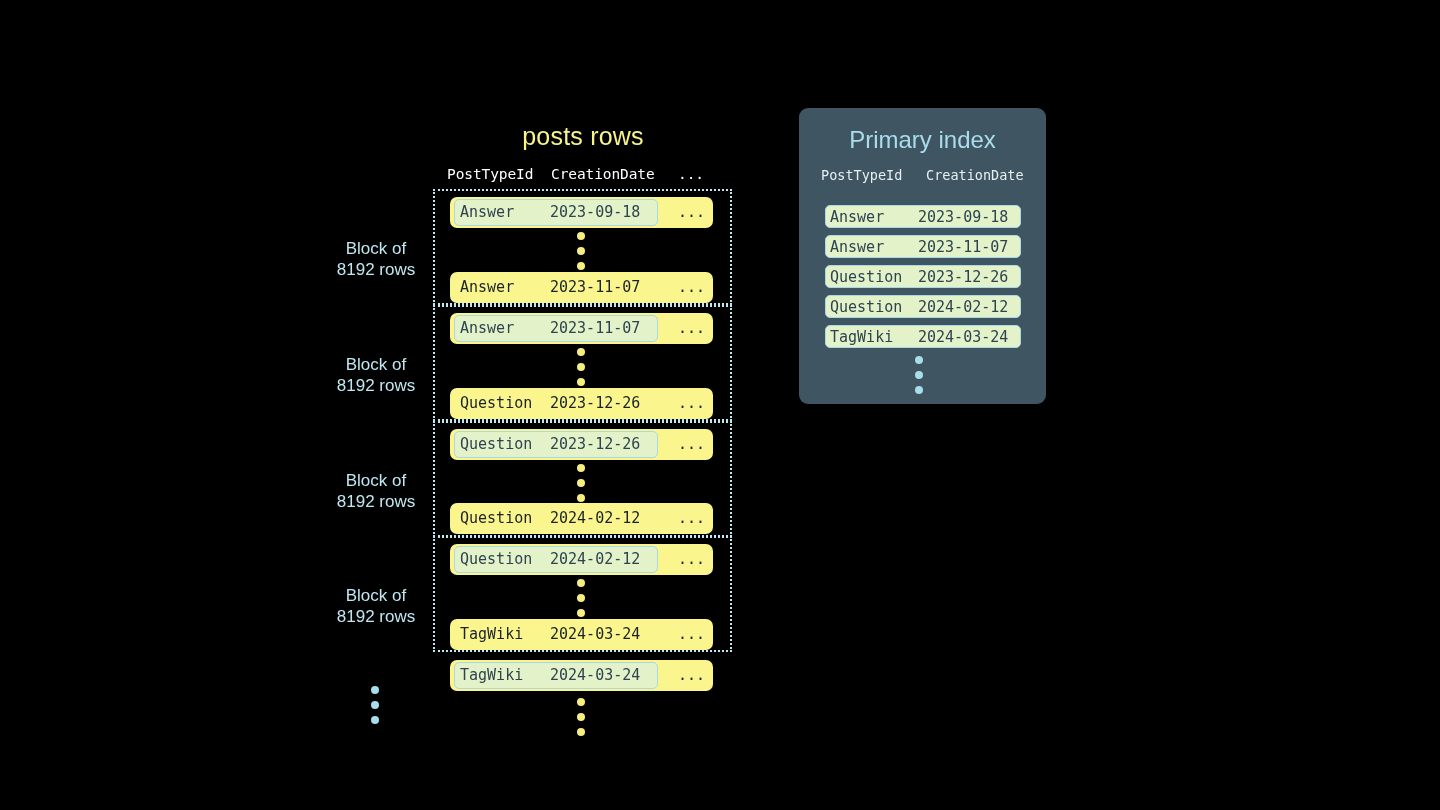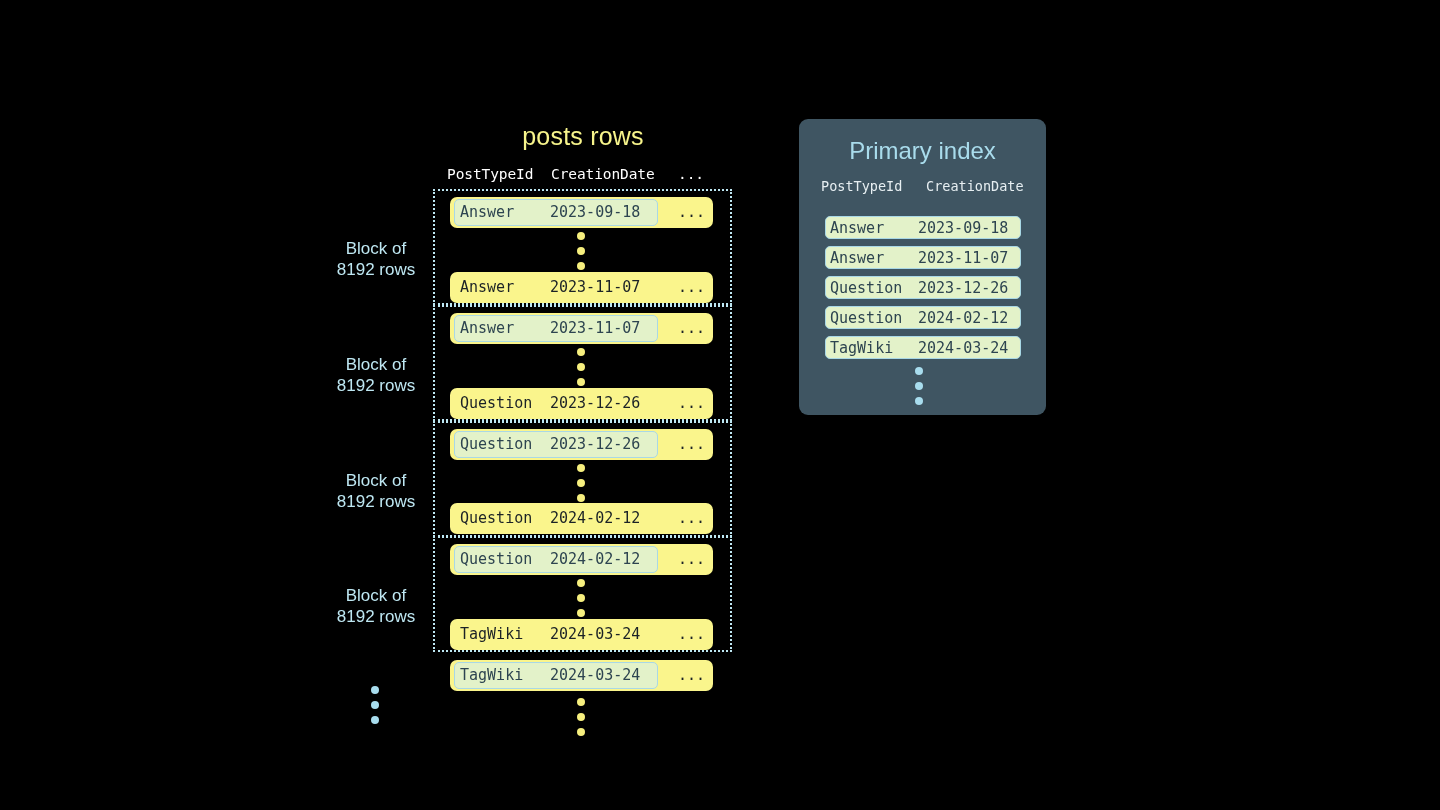--- a/index.html
+++ b/index.html
@@ -113,21 +113,20 @@
 
   
   #primary-index-card {
     position: absolute;
     left: 799px;
     top: 108px;
     width: 247px;
     height: 296px;
     background: #3F5562;
     border-radius: 9px;
-    margin-top: 11px;
   }
   #primary-index-title {
     position: absolute;
     left: 0; top: 18px;
     width: 247px;
     text-align: center;
     color: #A9DCEC;
     font-size: 24px;
     font-family: "Liberation Sans", sans-serif;
   }

